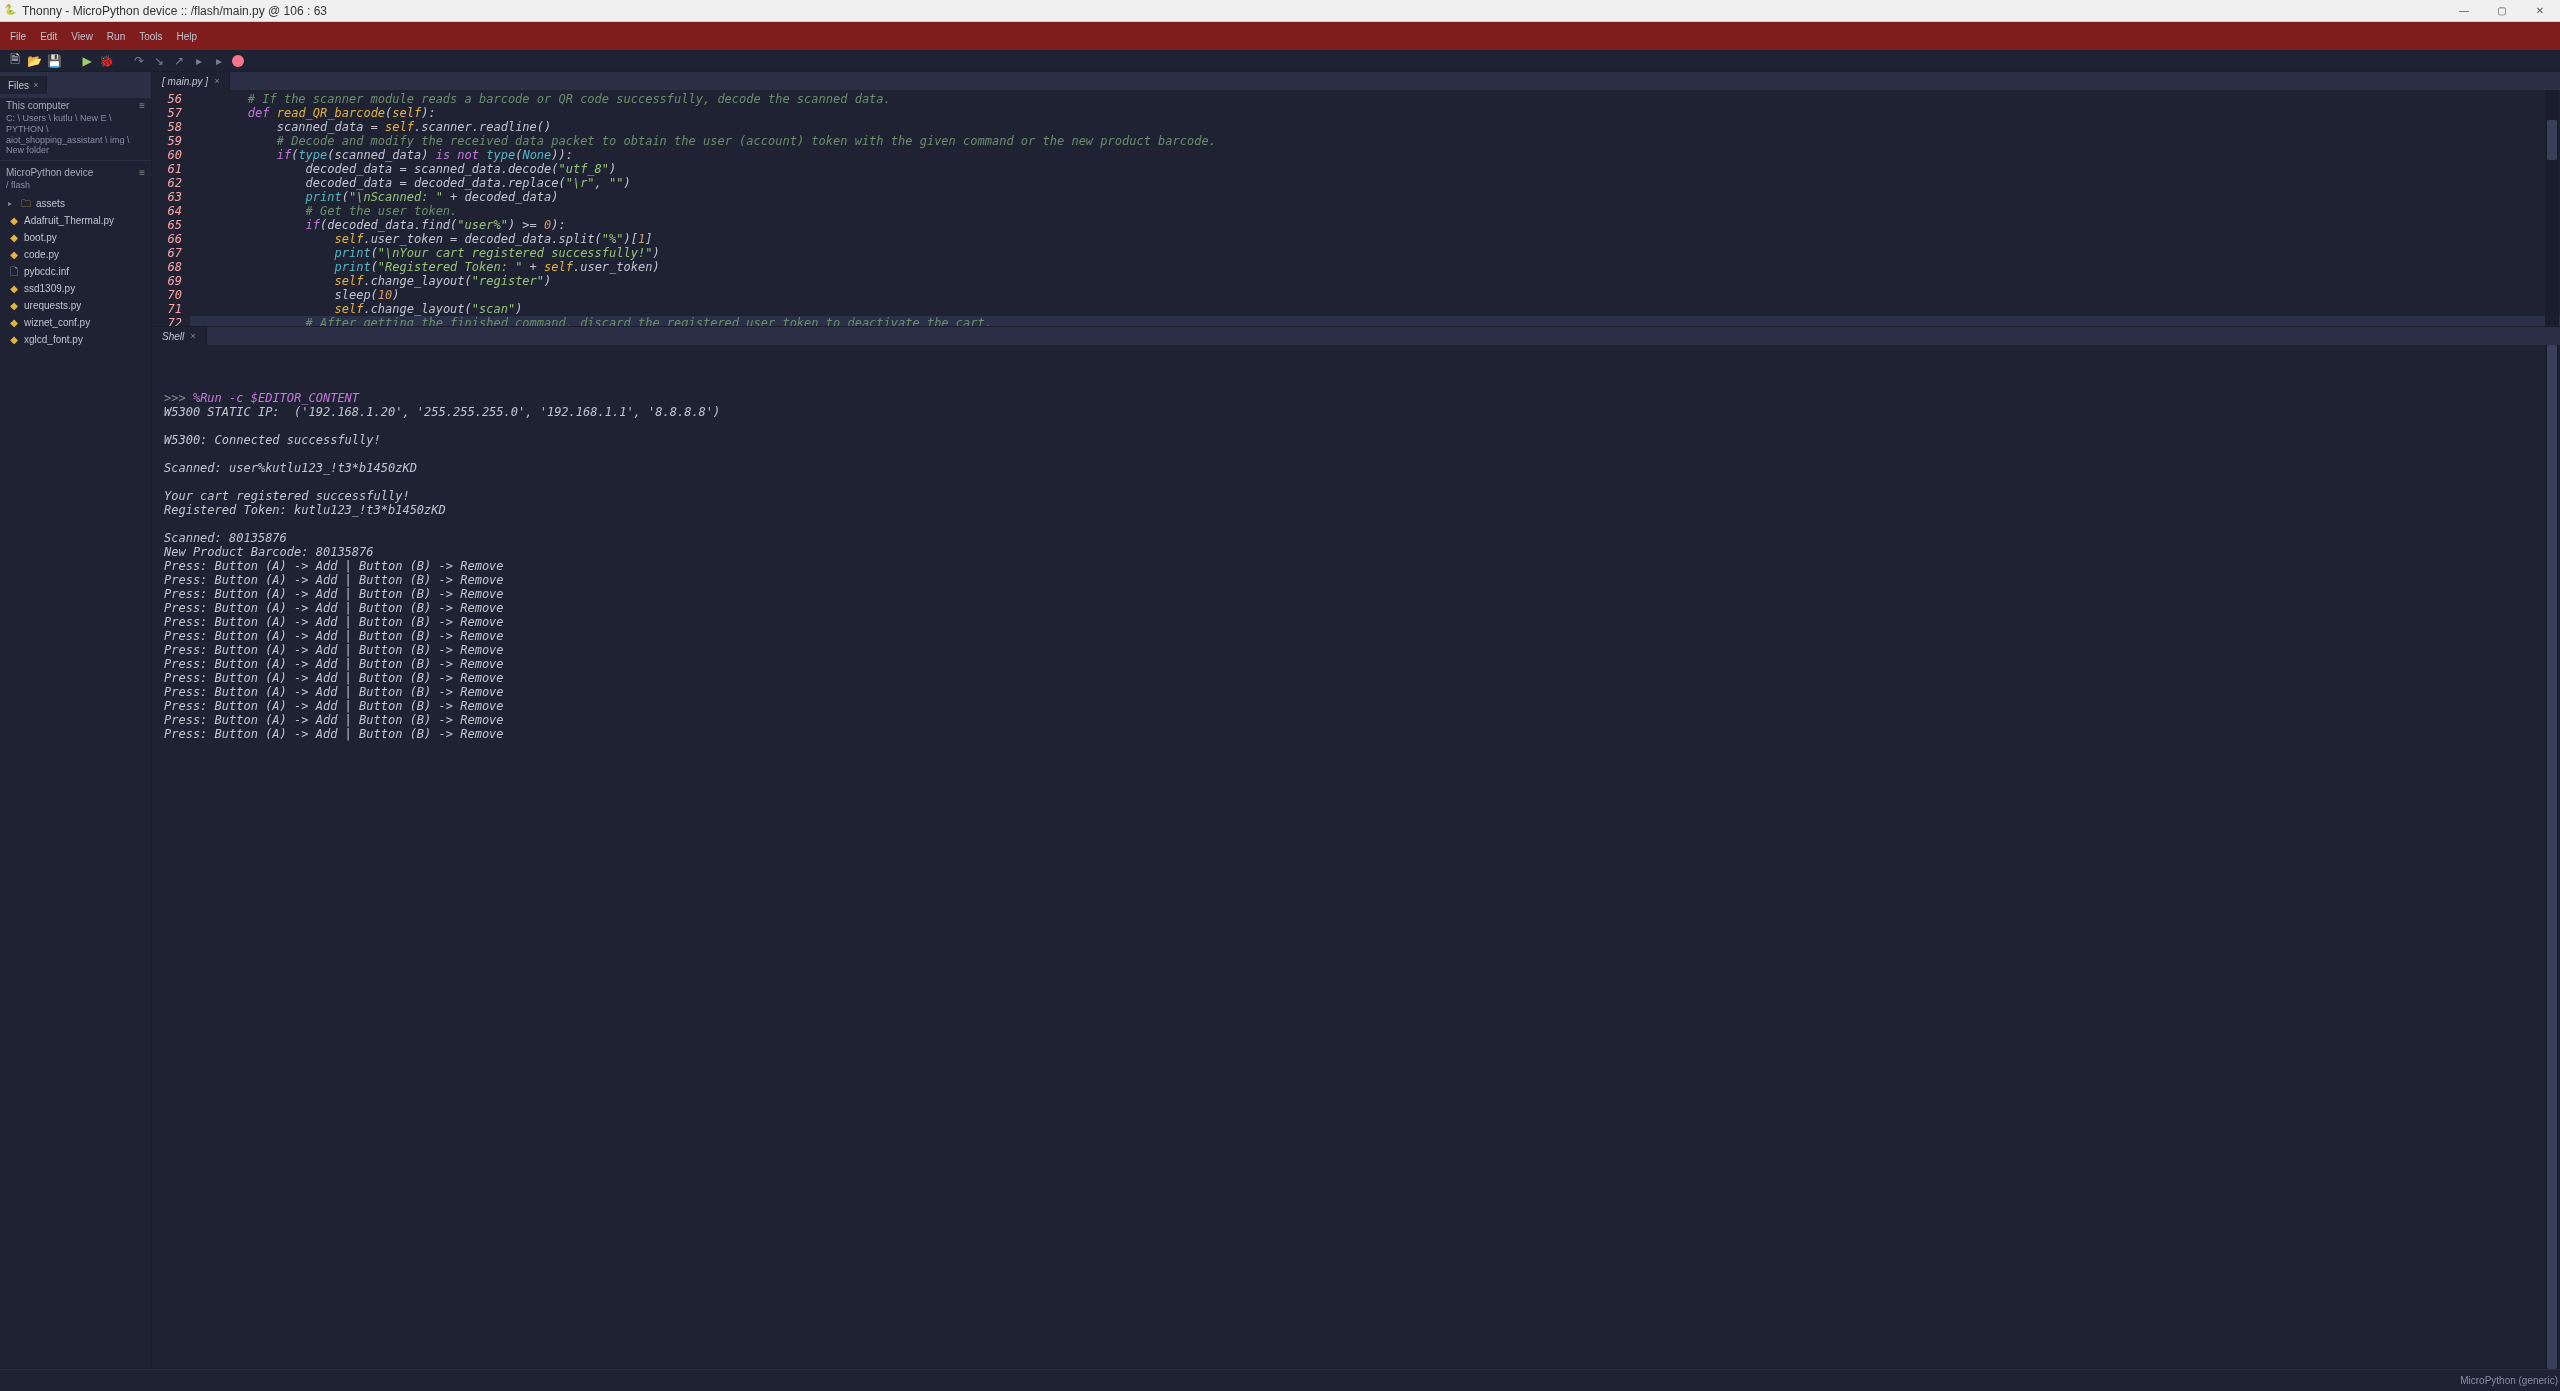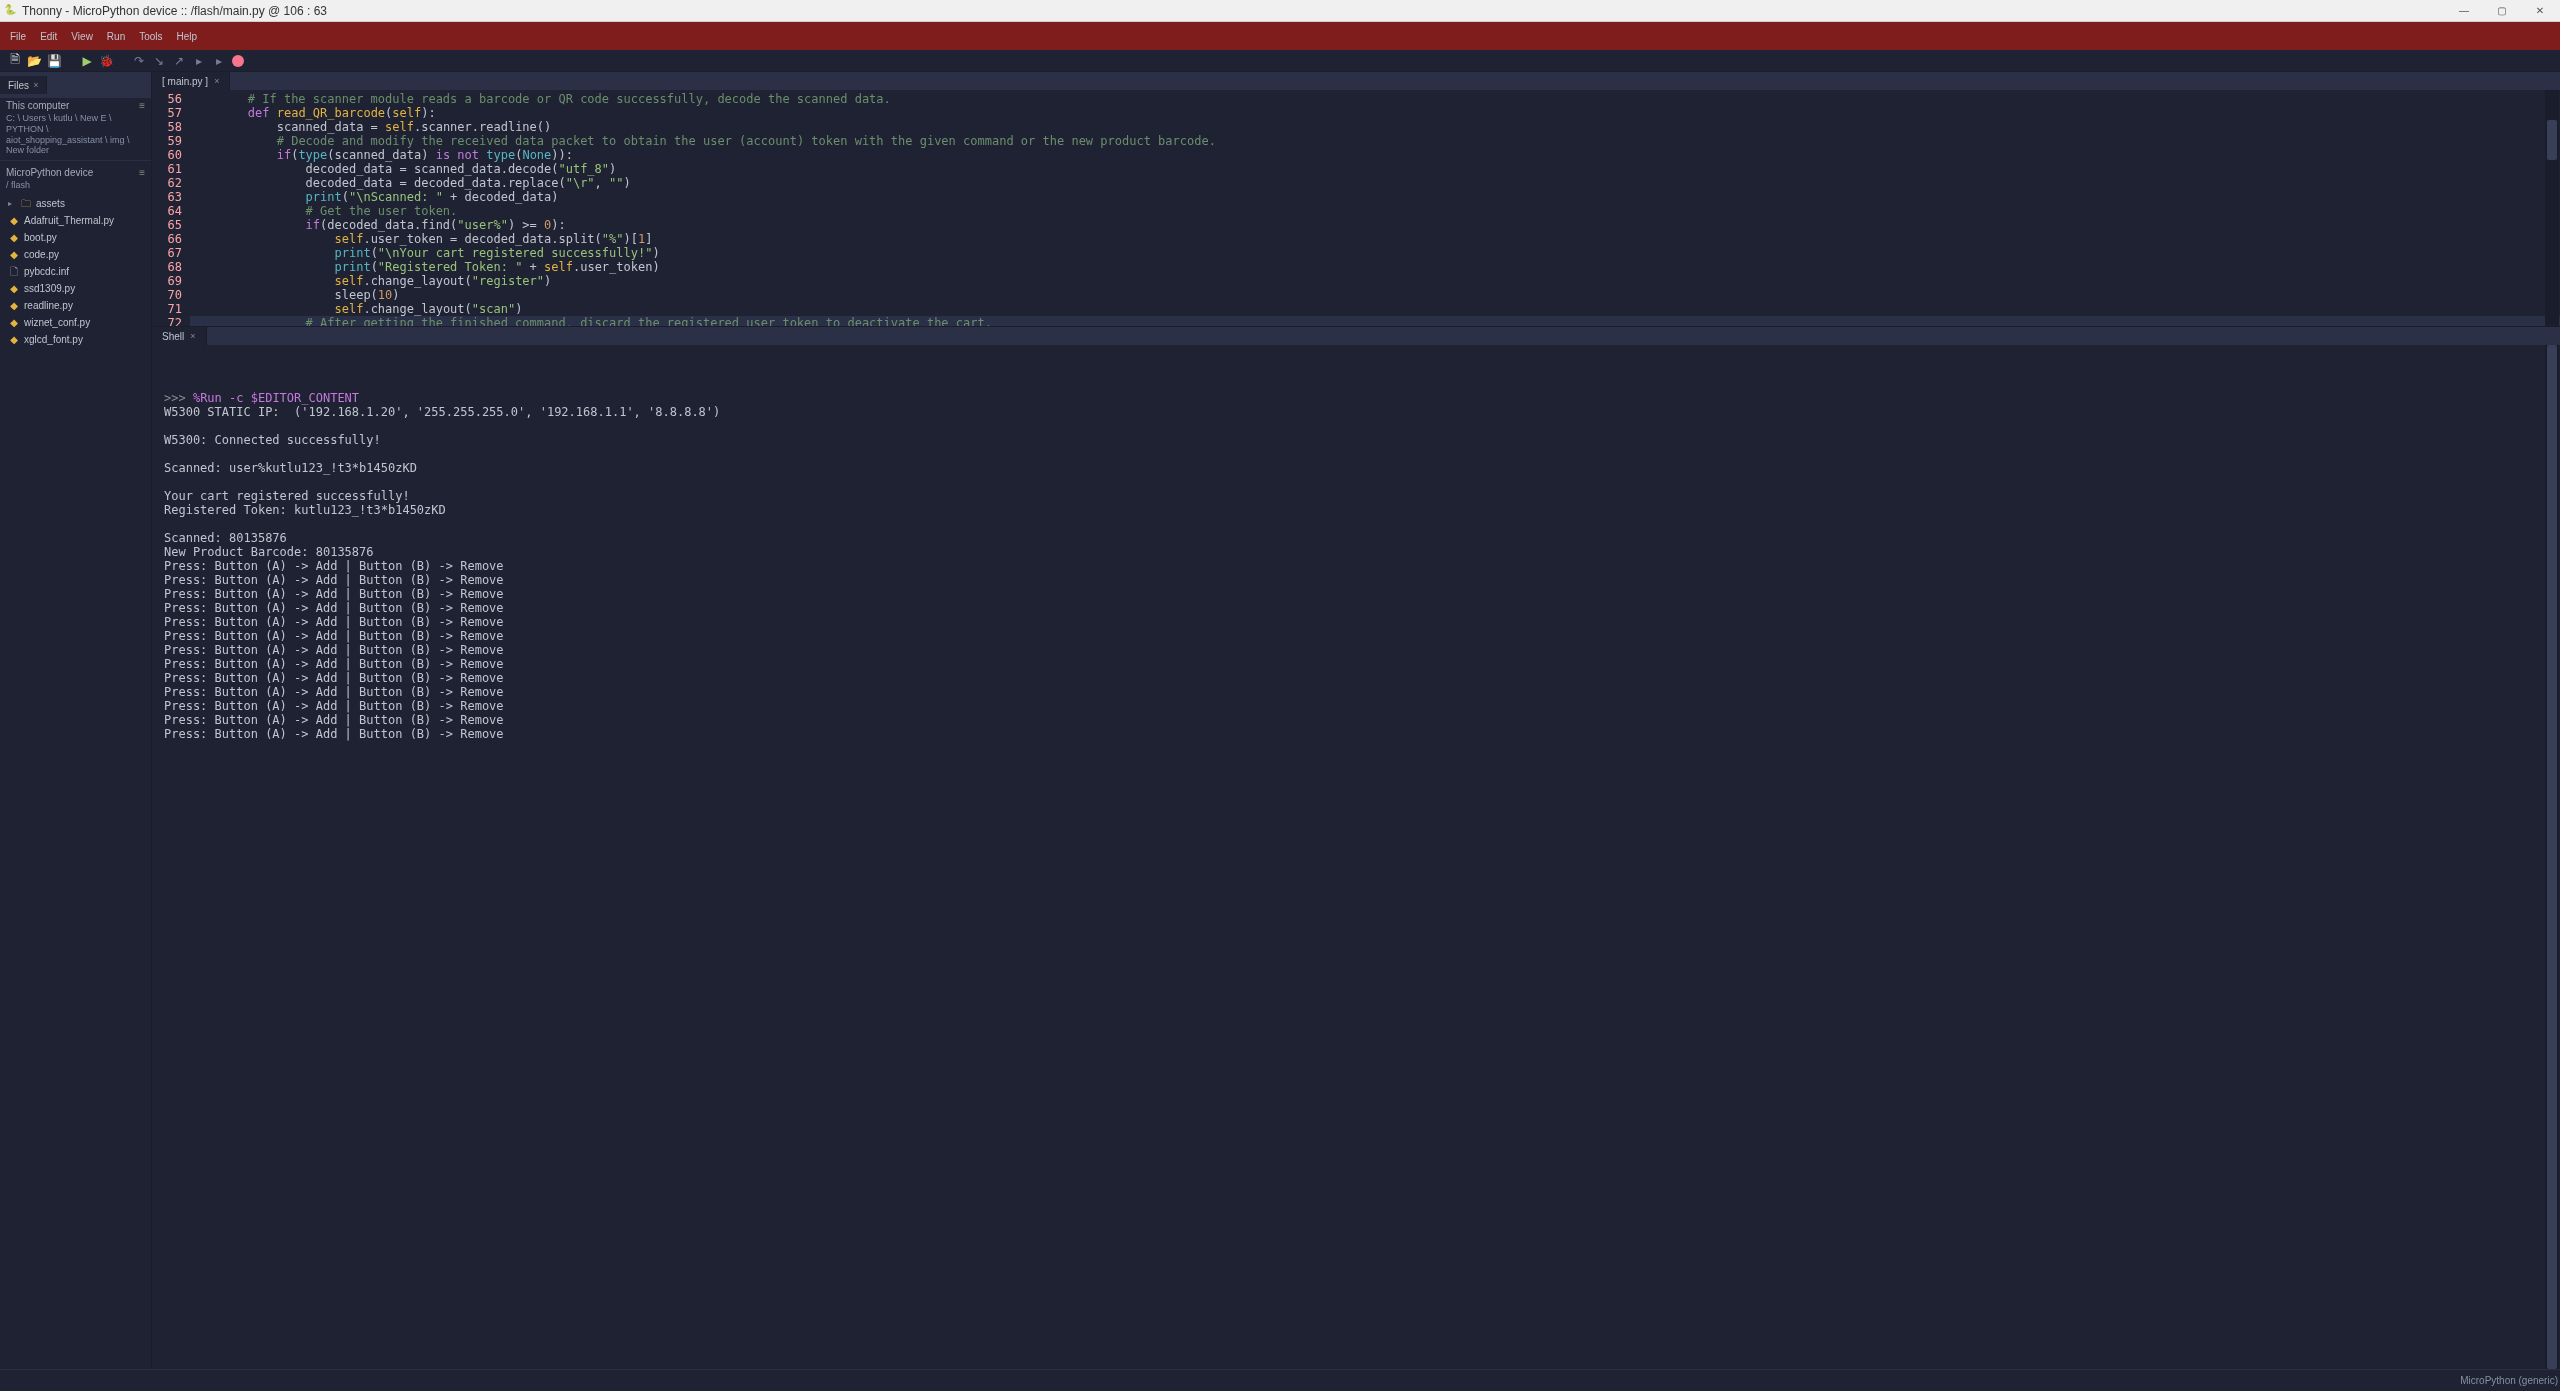--- a/index.html
+++ b/index.html
@@ -77,20 +77,21 @@
 .tree-item .ficon { width:12px; display:inline-block; text-align:center;}
 .ficon.py { color:#e3b341;}
 .ficon.fold { color:#e3b341;}
 .ficon.generic { color:#aab;}
 .dots { margin-left:auto; font-size:10px; color:#888;}
 .editor-area {
   flex: 1;
   display: flex;
   flex-direction: column;
   overflow: hidden;
+  font-style: italic;
 }
 .ed-tabs { height: 18px; background:#2b3047; display:flex;}
 .ed-tab { background:#1e2233; padding:0 10px; font-size:10px; display:flex;align-items:center; border-right:1px solid #1a1d2b;}
 .ed-tab .close{margin-left:6px; color:#888; font-size:9px;}
 .editor {
   flex: 0 0 236px;
   display: flex;
   background: #1e2233;
   position:relative;
   overflow:hidden;
@@ -245,21 +246,21 @@
           <div class="tree-item">
             <span class="ficon generic">🗋</span>
             <span>pybcdc.inf</span>
           </div>
           <div class="tree-item">
             <span class="ficon py">◆</span>
             <span>ssd1309.py</span>
           </div>
           <div class="tree-item">
             <span class="ficon py">◆</span>
-            <span>readline.py</span>
+            <span>urequests.py</span>
           </div>
           <div class="tree-item">
             <span class="ficon py">◆</span>
             <span>wiznet_conf.py</span>
           </div>
           <div class="tree-item">
             <span class="ficon py">◆</span>
             <span>xglcd_font.py</span>
           </div>
         </div>

